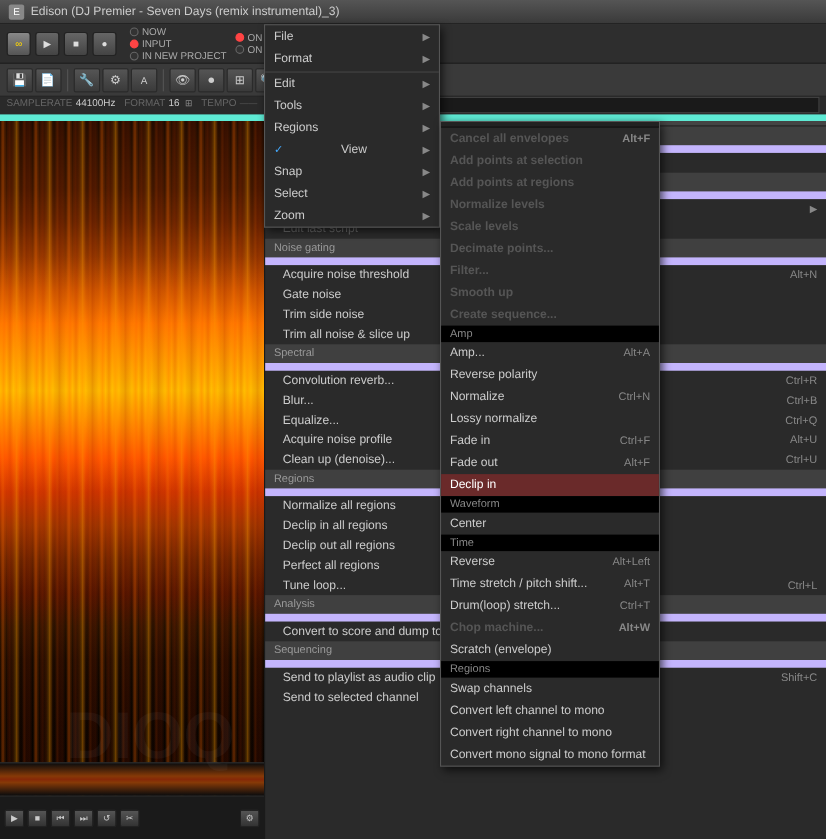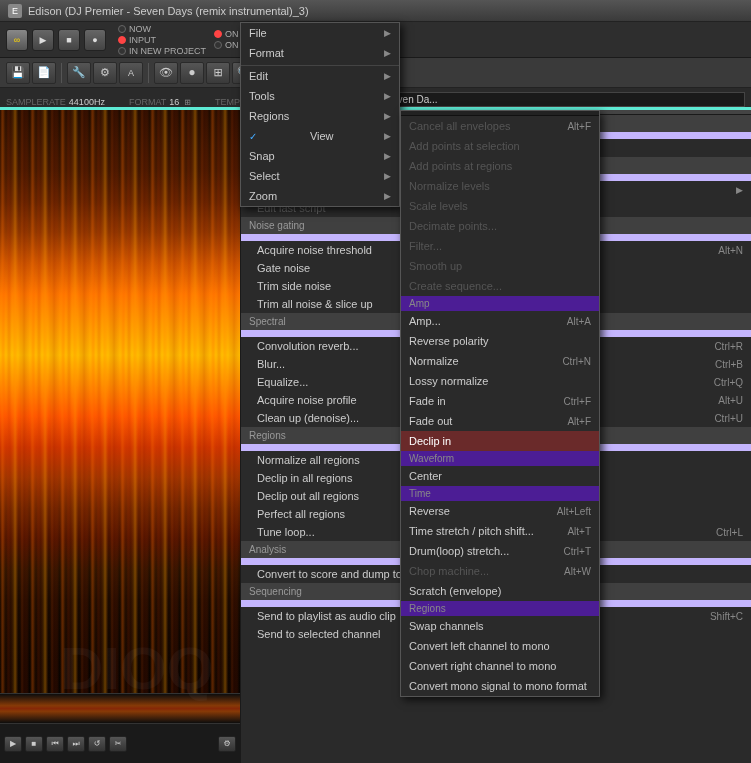--- a/index.html
+++ b/index.html
@@ -119,26 +119,26 @@
       height: 20px;
       background: #555;
       margin: 0 3px;
     }
 
     
     #info-bar {
       background: #2a2a2a;
       height: 22px;
       display: flex;
-      align-items: flex-end;
+      align-items: flex-start;
       padding: 0 6px;
-      border-bottom: 3px solid #5eead4;
+      border-bottom: 6px solid #5eead4;
       font-size: 9px;
       color: #888;
-      gap: 24px;
+      gap: 8px;
     }
     .info-item { display: flex; align-items: center; gap: 3px; }
     .info-label { color: #666; }
     .info-value { color: #ccc; }
     #title-display {
       flex: 1;
       background: #1a1a1a;
       border: 1px solid #444;
       padding: 1px 4px;
       font-size: 10px;
@@ -250,36 +250,36 @@
       top: 110px;
       left: 400px;
       background: #2a2a2a;
       border: 1px solid #555;
       width: 200px;
       box-shadow: 3px 3px 8px rgba(0,0,0,0.7);
       z-index: 101;
       pointer-events: auto;
     }
     .am-section {
-      background: #4c1d95;
+      background: #000000;
       padding: 2px 8px;
       font-size: 10px;
       color: #888;
     }
     .am-item {
       padding: 4px 8px;
       display: flex;
       justify-content: space-between;
       align-items: center;
       cursor: pointer;
       color: #ccc;
       font-size: 11px;
     }
     .am-item.highlighted { background: #6a2a2a; color: #fff; }
-    .am-item.disabled { color: #555; }
+    .am-item.disabled { color: #555; font-weight: bold; }
     .am-shortcut { color: #888; font-size: 10px; }
 
     
     #watermark {
       position: absolute;
       bottom: 60px;
       left: 60px;
       font-size: 60px;
       color: rgba(255,255,255,0.04);
       font-weight: bold;

